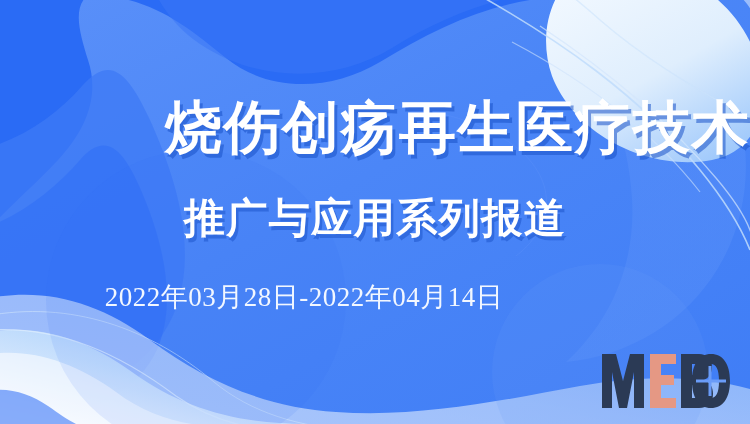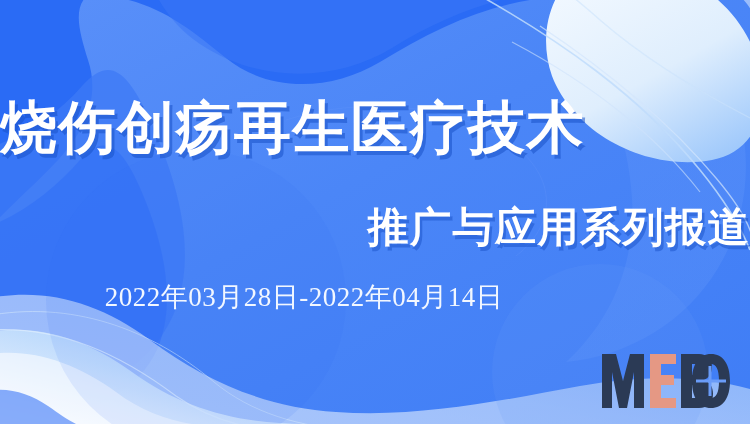--- a/index.html
+++ b/index.html
@@ -37,46 +37,45 @@
     height: 424px;
     z-index: 5;
     pointer-events: none;
   }
 
   .title-main {
     position: absolute;
     left: 0;
     top: 99px;
     width: 750px;
-    text-align: left;
+    text-align: right;
     color: #ffffff;
     font-family: "DejaVu Sans", "Liberation Sans", sans-serif;
     font-weight: bold;
     font-size: 57px;
     line-height: 1;
     letter-spacing: 1.5px;
     text-shadow: 3px 4px 0 rgba(26, 82, 200, 0.55);
     white-space: nowrap;
   }
 
   .title-sub {
     position: absolute;
     left: 0;
     top: 198px;
     width: 750px;
-    text-align: right;
+    text-align: center;
     color: #ffffff;
     font-family: "DejaVu Sans", "Liberation Sans", sans-serif;
     font-weight: bold;
     font-size: 41px;
     line-height: 1;
     letter-spacing: 1.5px;
     text-shadow: 2.5px 3.5px 0 rgba(26, 82, 200, 0.5);
     white-space: nowrap;
-    margin-top: 9px;
   }
 
   .date-line {
     position: absolute;
     left: 0;
     top: 284px;
     width: 608px;
     text-align: center;
     color: #f2f7ff;
     font-family: "Liberation Serif", "DejaVu Serif", serif;

